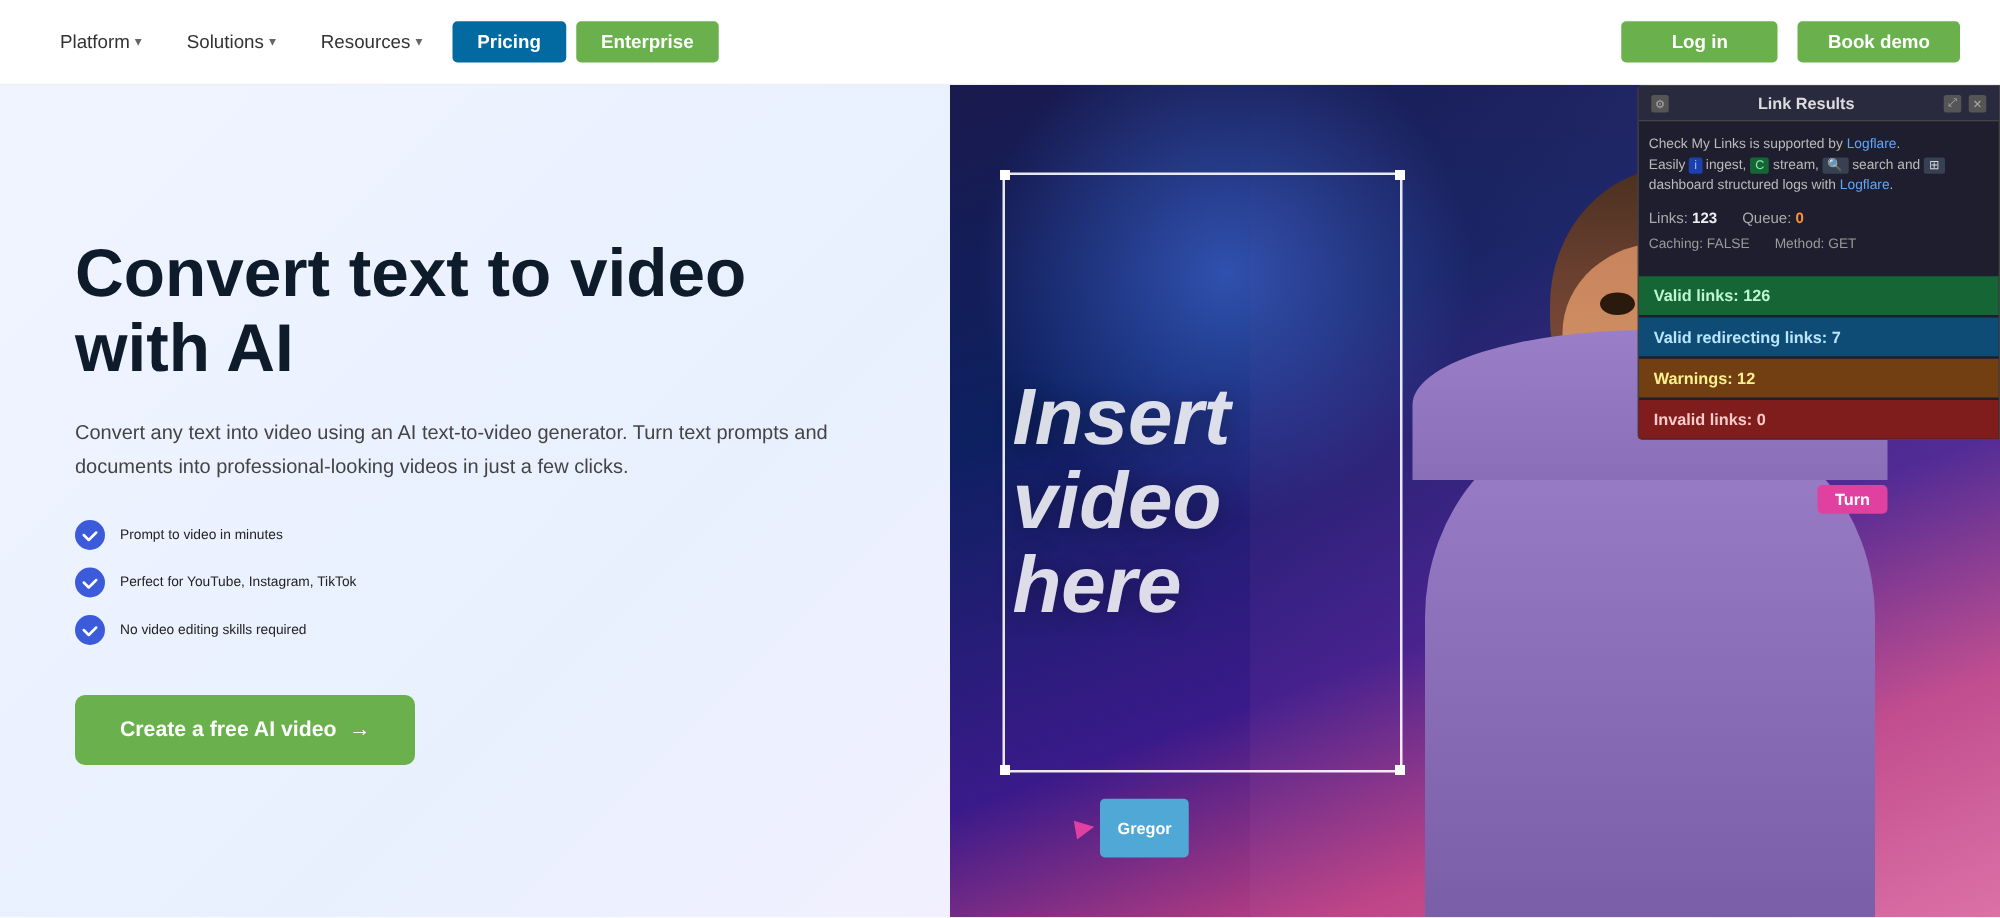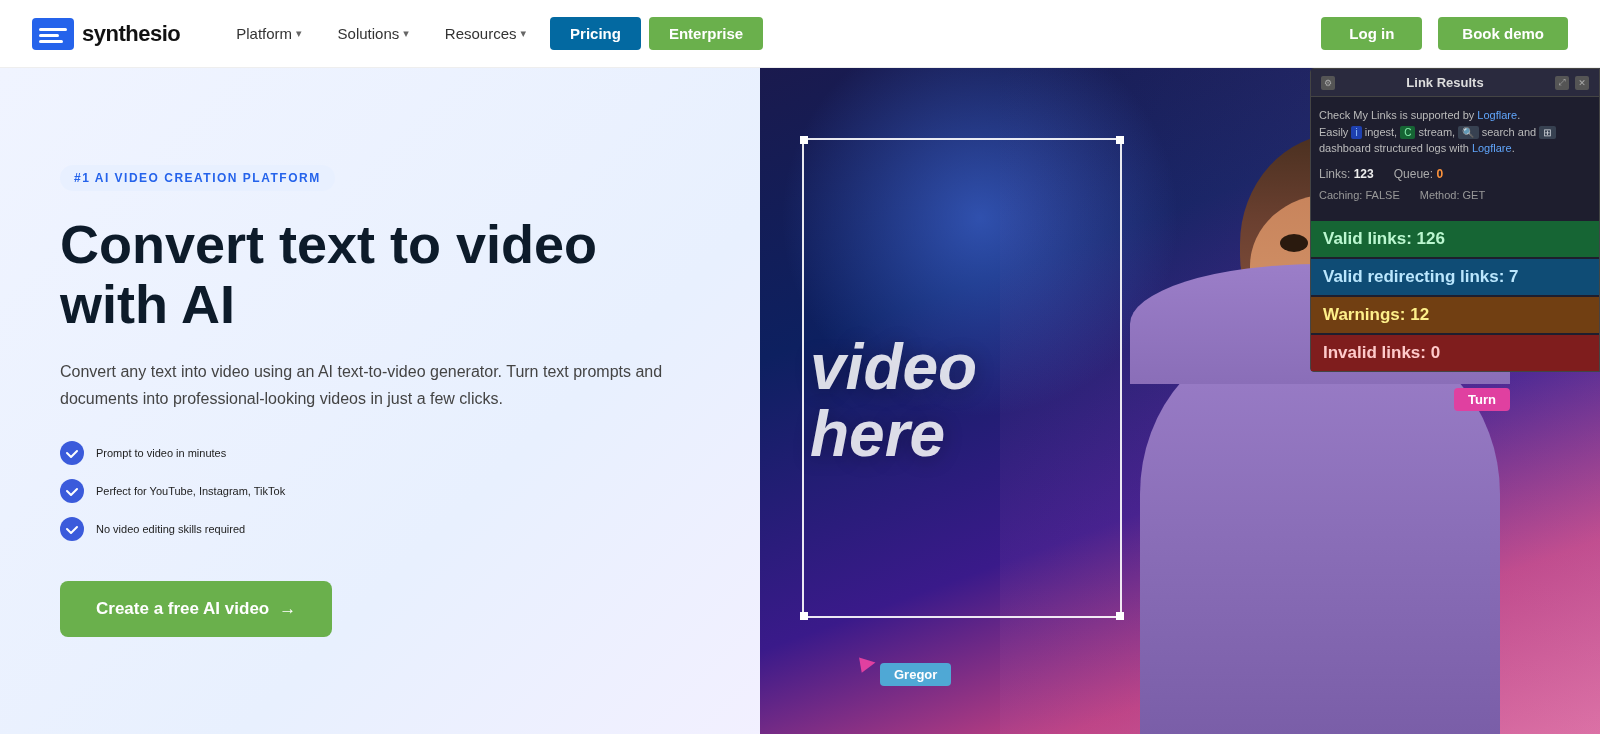--- a/index.html
+++ b/index.html
@@ -66,21 +66,21 @@
     }
     .nav-pill-pricing { background: #0369a1; margin-left: 4px; }
     .nav-pill-enterprise { background: #6ab04c; margin-left: 4px; }
     .nav-right {
       display: flex;
       align-items: center;
       gap: 16px;
       margin-left: auto;
     }
     .btn-login {
-      padding: 8px 28px;
+      padding: 8px 40px;
       background: #6ab04c;
       color: #fff;
       border: none;
       border-radius: 4px;
       font-size: 15px;
       font-weight: 600;
       cursor: pointer;
     }
     .btn-book {
       padding: 8px 24px;
@@ -234,21 +234,21 @@
     .sh-br { bottom: -4px; right: -4px; }
     
     .user-label-gregor {
       position: absolute;
       bottom: 48px;
       left: 120px;
       background: #4fa8d5;
       color: #fff;
       font-size: 13px;
       font-weight: 600;
-      padding: 4px 14px;
+      padding: 16px 14px;
       border-radius: 4px;
       z-index: 10;
     }
     
     .user-label-olga {
       position: absolute;
       top: 48%;
       right: 90px;
       background: #e040a0;
       color: #fff;
@@ -330,43 +330,33 @@
     .stat-value-orange { color: #fb923c; font-weight: 600; }
     .panel-meta {
       display: flex;
       gap: 20px;
       font-size: 11px;
       color: #999;
       margin-bottom: 10px;
     }
     .result-row {
       padding: 8px 12px;
-      font-size: 17px;
+      font-size: 13px;
       font-weight: 600;
     }
     .result-valid { background: #166534; color: #bbf7d0; }
     .result-redirect { background: #0f4c75; color: #bae6fd; }
     .result-warning { background: #713f12; color: #fef08a; }
     .result-invalid { background: #7f1d1d; color: #fecaca; }
     .result-row + .result-row { margin-top: 2px; }
   </style>
 </head>
 <body>
 
 <nav class="navbar">
-  <div class="logo-wrap">
-    <div class="logo-icon">
-      <svg viewBox="0 0 28 20" fill="none">
-        <rect x="0" y="4" width="28" height="3" rx="1.5" fill="white"></rect>
-        <rect x="0" y="10" width="20" height="3" rx="1.5" fill="white"></rect>
-        <rect x="0" y="16" width="24" height="3" rx="1.5" fill="white"></rect>
-      </svg>
-    </div>
-    <span class="logo-text">synthesio</span>
-  </div>
 
   <div class="nav-links">
     <div class="nav-item">
       <span>Platform</span>
       <span class="chevron">▾</span>
     </div>
     <div class="nav-item">
       <span>Solutions</span>
       <span class="chevron">▾</span>
     </div>
@@ -379,21 +369,20 @@
   </div>
 
   <div class="nav-right">
     <button class="btn-login">Log in</button>
     <button class="btn-book">Book demo</button>
   </div>
 </nav>
 
 <div class="hero">
   <div class="hero-left">
-    <div class="badge">#1 AI VIDEO CREATION PLATFORM</div>
     <h1 class="hero-title">
       <span>Convert text to video</span><br>
       <span>with AI</span>
     </h1>
     <p class="hero-desc">Convert any text into video using an AI text-to-video generator. Turn text prompts and documents into professional-looking videos in just a few clicks.</p>
     <div class="feature-list">
       <div class="feature-item">
         <div class="check-icon">
           <svg viewBox="0 0 14 14" fill="none">
               <path d="M2 7l4 4 6-6" stroke="white" stroke-width="2" stroke-linecap="round" stroke-linejoin="round"></path>
@@ -430,20 +419,21 @@
       <div class="blob2"></div>
 
       <div class="selection-box">
         <div class="selection-handle sh-tl"></div>
         <div class="selection-handle sh-tr"></div>
         <div class="selection-handle sh-bl"></div>
         <div class="selection-handle sh-br"></div>
       </div>
 
       <div class="video-text">
+        <div>Insert</div>
         <div>video</div>
         <div>here</div>
       </div>
 
       <div style="position:absolute; right:0; bottom:0; width:600px; height:100%; background: linear-gradient(120deg, transparent 0%, rgba(180,100,180,0.15) 50%, rgba(200,150,220,0.2) 100%); z-index:1;"></div>
 
       <div style="position:absolute; right:40px; bottom:0; width:480px; height:620px; z-index:2;">
 
         <div style="position:absolute; top:20px; right:120px; width:200px; height:220px; background: linear-gradient(180deg, #4a3020 0%, #6b4030 40%, #8b5540 100%); border-radius: 50% 50% 45% 45%; overflow:hidden;">
 

